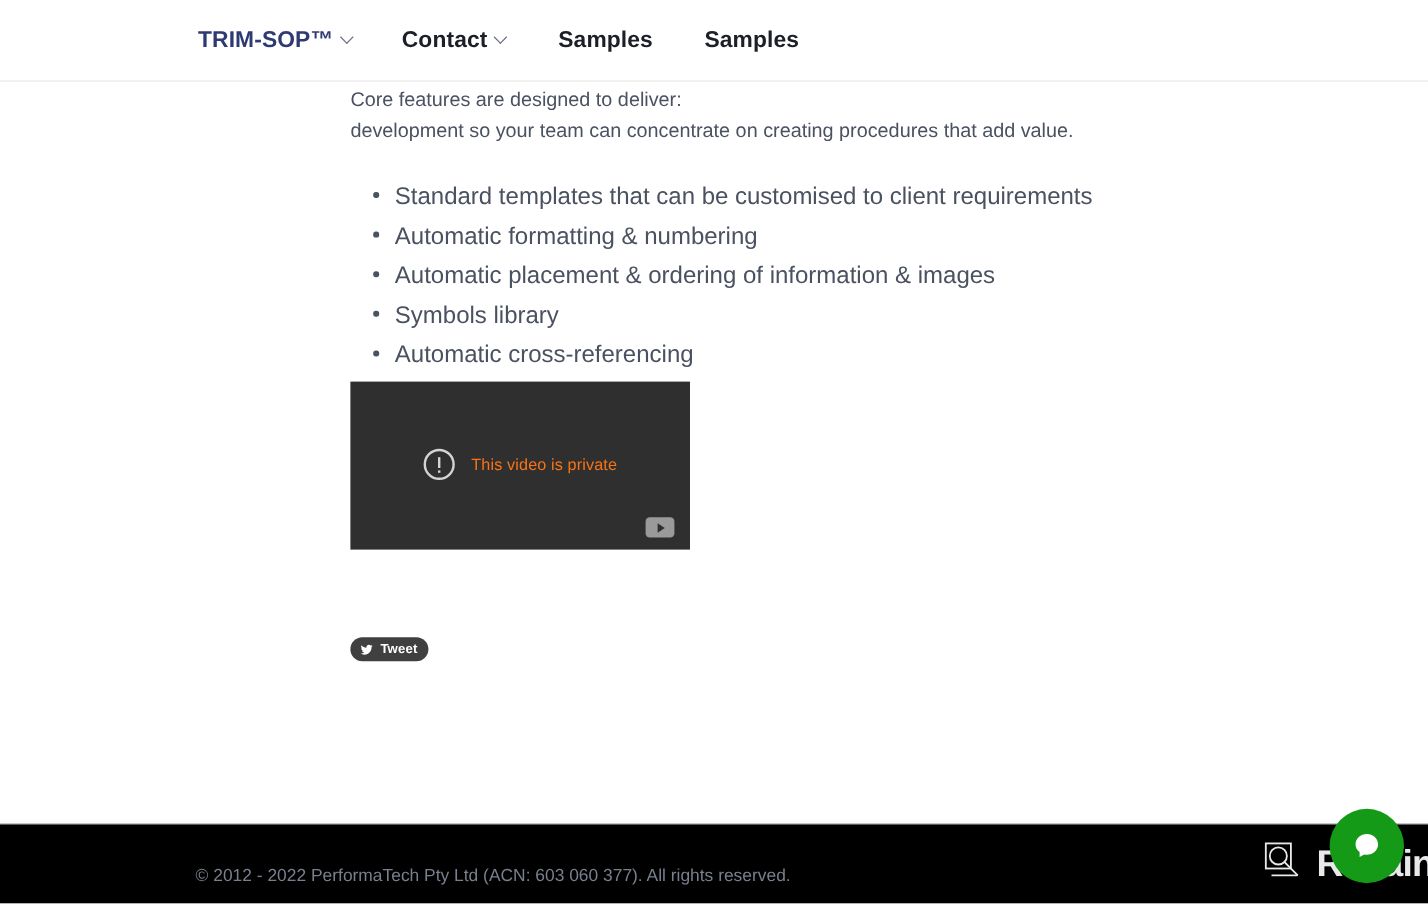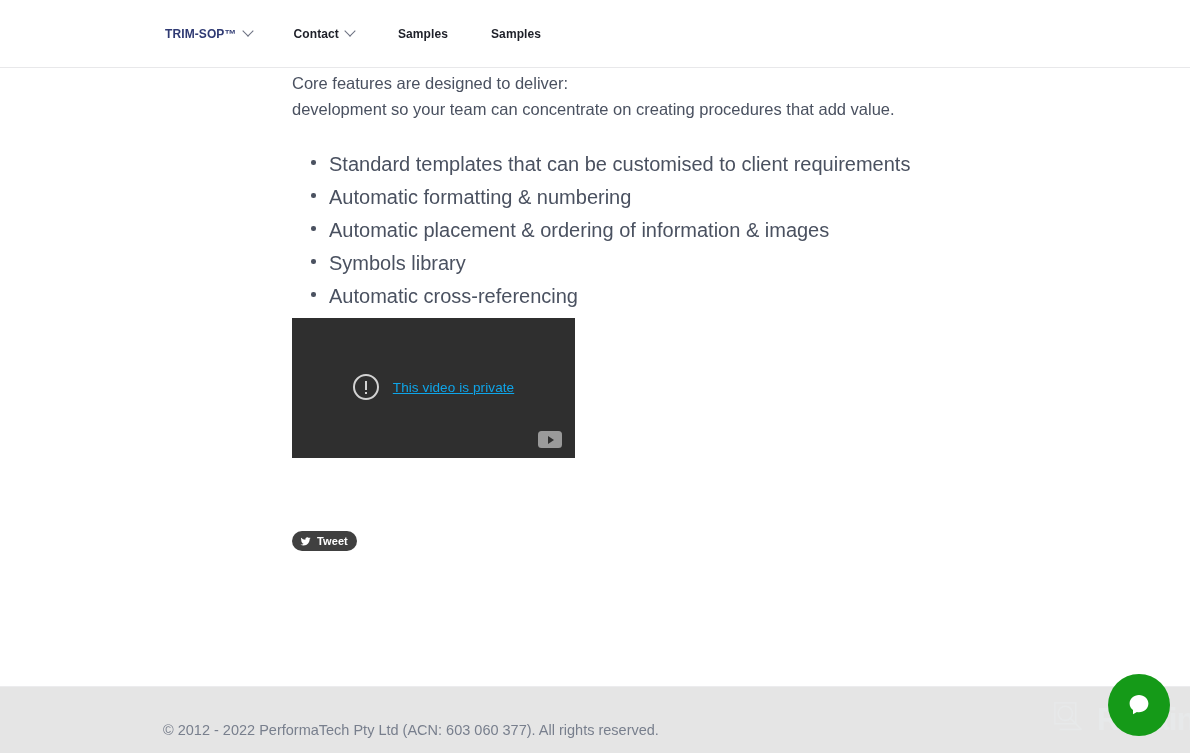--- a/index.html
+++ b/index.html
@@ -29,21 +29,21 @@
   }
   .nav {
     display: flex;
     align-items: center;
     gap: 0px;
   }
   .nav-item {
     display: flex;
     align-items: center;
     gap: 7px;
-    font-size: 12px;
+    font-size: 19px;
     font-weight: bold;
     letter-spacing: 0.1px;
     color: #1d1f28;
     cursor: pointer;
     padding: 6px 0;
     margin-right: 43px;
     white-space: nowrap;
   }
   .nav-item.brand { color: #2f3a73; margin-right: 41px; }
   .chev {
@@ -146,23 +146,22 @@
     position: absolute;
     left: 50%;
     bottom: 4.5px;
     margin-left: -1px;
     width: 2px;
     height: 2px;
     background: #d3d3d3;
   }
   .video-msg-text {
     font-size: 13.5px;
-    color: #0ea5e9;
+    color: #f97316;
     letter-spacing: 0.1px;
-    text-decoration: underline;
   }
   .yt-badge {
     position: absolute;
     right: 13px;
     bottom: 10px;
     width: 24px;
     height: 17px;
     border-radius: 3.5px;
     background: #9a9a9a;
     display: flex;
@@ -204,21 +203,21 @@
   }
 
   
   .site-footer {
     position: absolute;
     left: 0;
     top: 686px;
     width: 100%;
     height: 67px;
     border-top: 1px solid #ececee;
-    background: #e5e5e5;
+    background: #000000;
   }
   .copyright {
     position: absolute;
     left: 163px;
     top: 35px;
     font-size: 14.5px;
     color: #787f8d;
     white-space: nowrap;
   }
 

